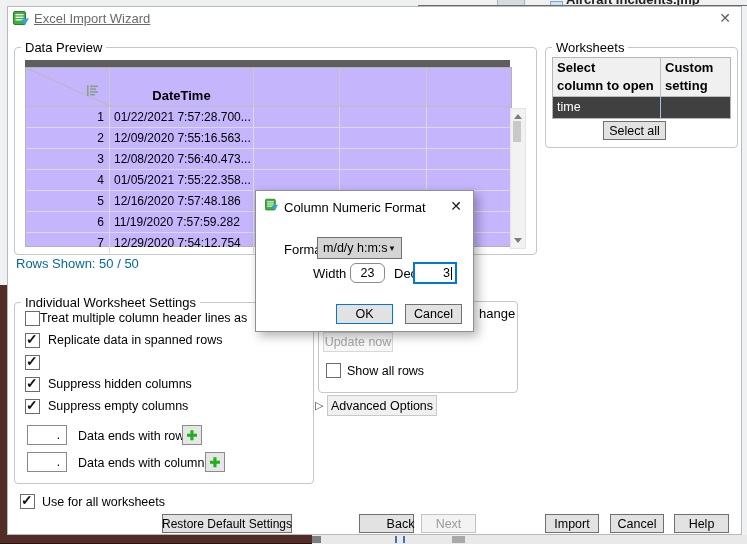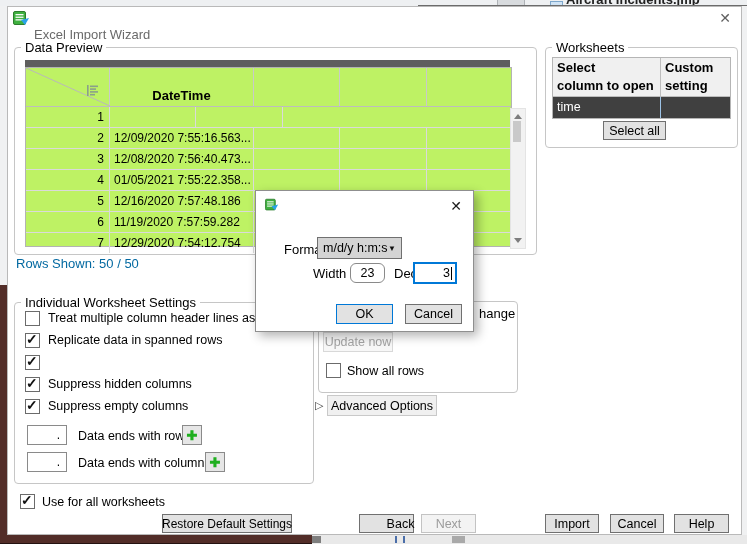--- a/index.html
+++ b/index.html
@@ -14,29 +14,29 @@
   .bg-top-line{position:absolute;left:418px;top:5px;width:329px;height:1px;background:#6b6b6b;}
   .bg-left-maroon{position:absolute;left:0;top:285px;width:7px;height:259px;background:#522d28;}
   .bg-bottom{position:absolute;left:0;top:535px;width:747px;height:9px;background:#e9e9e9;}
   .bg-bottom-maroon{position:absolute;left:0;top:0;width:312px;height:8px;background:#522d28;border-bottom:1px solid #241210;}
   .bg-bottom-dark{position:absolute;left:312px;top:1px;width:9px;height:7px;background:#7e7e7e;}
   .bg-bottom-gray{position:absolute;left:452px;top:1px;width:13px;height:7px;background:#a9a9a9;}
   .bg-tick{position:absolute;top:1px;width:2px;height:7px;background:#4a6ea9;}
 
   
   .wizard{position:absolute;left:7px;top:6px;width:733px;height:527px;background:#ffffff;border:1px solid #b9b9b9;}
-  .win-title{position:absolute;left:34px;top:27px;font-size:13px;color:#6a6a6a;}
+  .win-title{position:absolute;left:34px;top:11px;font-size:13px;color:#6a6a6a;text-decoration:underline;}
   .win-close{position:absolute;left:714px;top:9px;width:22px;height:18px;font-size:14px;color:#5f5f5f;display:flex;align-items:center;justify-content:center;}
 
   .group{position:absolute;border:1px solid #c6c6c6;border-radius:4px;background:transparent;}
   .group-label{position:absolute;top:-8px;left:6px;background:#fff;padding:0 4px;font-size:13px;color:#000;white-space:nowrap;}
 
   
   .tbl-strip{position:absolute;left:25px;top:60px;width:485px;height:7px;background:#5e5e5e;}
-  .tbl{position:absolute;left:25px;top:67px;width:485px;height:178px;border:1px solid #b3b3b3;background:#bef264;}
+  .tbl{position:absolute;left:25px;top:67px;width:485px;height:178px;border:1px solid #b3b3b3;background:#c4b5fd;}
   .thead{display:flex;height:38px;border-bottom:1px solid #bdbdbd;}
   .th{box-sizing:border-box;border-right:1px solid #c9c9c9;position:relative;}
   .th:last-child{border-right:none;}
   .th-datetime{display:flex;align-items:flex-end;justify-content:center;font-weight:bold;font-size:13px;padding-bottom:3px;}
   .trow{display:flex;height:20px;border-bottom:1px solid #dadada;font-size:12px;}
   .td{box-sizing:border-box;border-right:1px solid #dadada;overflow:hidden;white-space:nowrap;}
   .td:last-child{border-right:none;}
   .td-num{text-align:right;padding:3px 5px 0 0;}
   .td-val{padding:3px 0 0 4px;}
   .w1{width:84px;}.w2{width:144px;}.w3{width:86px;}.w4{width:87px;}.w5{width:84px;flex:1;}
@@ -144,20 +144,21 @@
           <rect x="3" y="8.9" width="5" height="1.6" fill="#8aa08a"></rect>
         </svg>
       </div>
       <div class="th th-datetime w2">DateTime</div>
       <div class="th w3"></div>
       <div class="th w4"></div>
       <div class="th w5"></div>
     </div>
     <div class="trow">
       <div class="td td-num w1">1</div>
+      <div class="td td-val w2">01/22/2021 7:57:28.700...</div>
       <div class="td w3"></div>
         <div class="td w4"></div>
         <div class="td w5"></div>
     </div>
     <div class="trow">
       <div class="td td-num w1">2</div>
       <div class="td td-val w2">12/09/2020 7:55:16.563...</div>
       <div class="td w3"></div>
         <div class="td w4"></div>
         <div class="td w5"></div>
@@ -224,21 +225,21 @@
       <div></div>
     </div>
   </div>
   <div class="btn" style="left:603px;top:121px;width:63px;height:19px;">Select all</div>
 
   <div class="group" style="left:14px;top:302px;width:298px;height:180px;">
     <span class="group-label">Individual Worksheet Settings</span>
   </div>
 
   <div class="cb" style="left:25px;top:311px;"></div>
-  <span class="cb-label" style="left:48px;top:311px;">Treat multiple column header lines as</span>
+  <span class="cb-label" style="left:40px;top:311px;">Treat multiple column header lines as</span>
 
   <div class="cb" style="left:25px;top:333px;">
       <span class="check">✓</span>
     </div>
   <span class="cb-label" style="left:48px;top:333px;">Replicate data in spanned rows</span>
 
   <div class="cb" style="left:25px;top:355px;">
       <span class="check">✓</span>
     </div>
 
@@ -287,20 +288,21 @@
   <div class="btn" style="left:674px;top:514px;width:55px;height:19px;">Help</div>
 
   <div class="numdlg">
     <svg class="abs" style="left:9px;top:7px;" width="14" height="14" viewBox="0 0 17 17">
       <rect x="0.5" y="1.5" width="12" height="13" rx="1.5" fill="#3fb03f" stroke="#2d7d2d"></rect>
       <rect x="2.5" y="4" width="8" height="1.3" fill="#fff" opacity="0.95"></rect>
       <rect x="2.5" y="6.6" width="8" height="1.3" fill="#fff" opacity="0.95"></rect>
       <rect x="2.5" y="9.2" width="8" height="1.3" fill="#fff" opacity="0.95"></rect>
       <polygon points="8,10 16,8 12,15" fill="#2aa3e8"></polygon>
     </svg>
+    <span class="numdlg-title">Column Numeric Format</span>
     <div class="numdlg-close">✕</div>
 
     <span class="fmt-label" style="left:28px;top:51px;position:absolute;">Format:</span>
     <div class="dropdown">
       <span>m/d/y h:m:s</span>
       <span class="dd-arrow">▼</span>
     </div>
 
     <span class="fmt-label" style="left:57px;top:75px;position:absolute;">Width</span>
     <div class="val-input val-center" style="left:94px;top:72px;width:35px;height:20px;border-radius:6px;">23</div>

